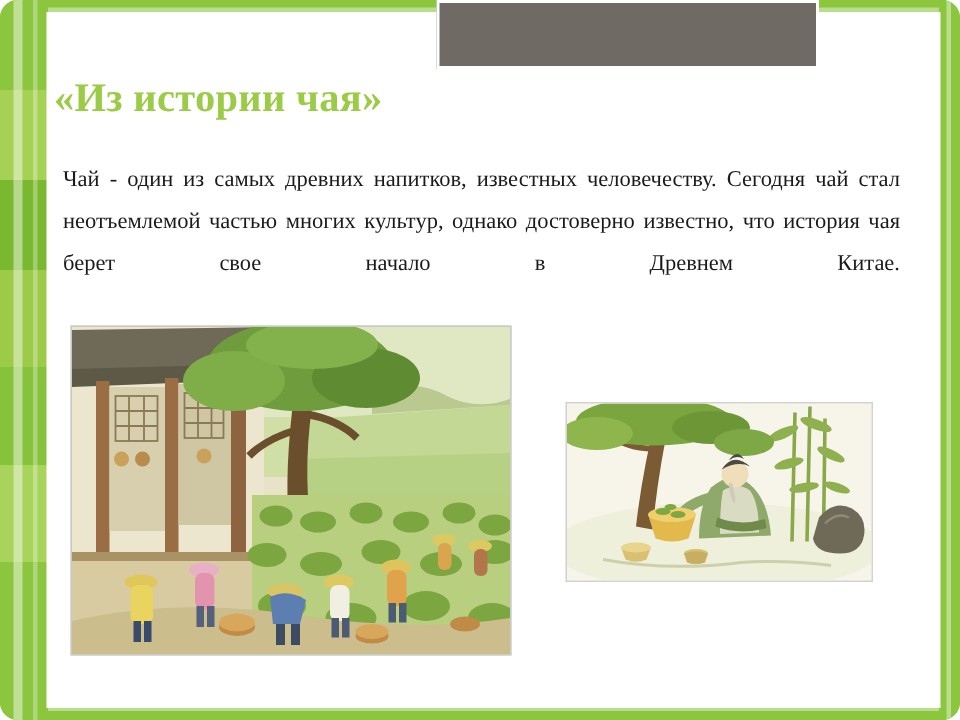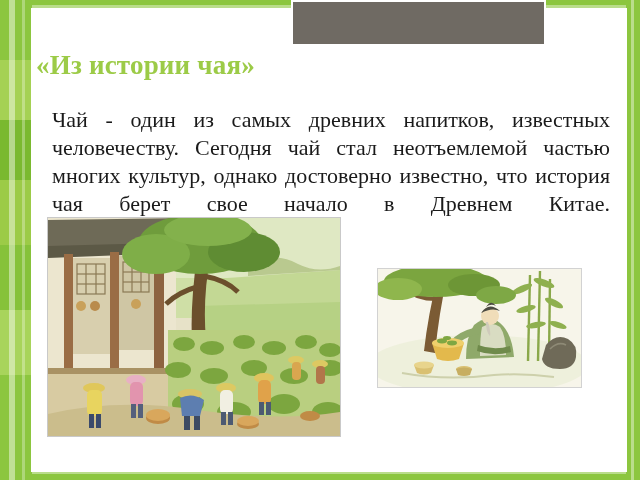--- a/index.html
+++ b/index.html
@@ -15,20 +15,21 @@
   }
 
   
   .slide {
     position: relative;
     width: 640px;
     height: 480px;
     box-sizing: border-box;
     background: #ffffff;
     overflow: hidden;
+    border-radius: 12px;
   }
 
   
   .border-left {
     position: absolute;
     left: 0;
     top: 0;
     width: 32px;
     height: 480px;
     background: linear-gradient(180deg,
@@ -126,25 +127,25 @@
     font-size: 27px;
     font-weight: bold;
     color: #9ccb47;
     letter-spacing: 0.2px;
     white-space: nowrap;
   }
 
   
   .body-text {
     position: absolute;
-    left: 52px;
+    left: 42px;
     top: 106px;
     width: 558px;
     font-family: "Liberation Serif", serif;
-    font-size: 22px;
+    font-size: 15px;
     line-height: 28px;
     color: #1a1a1a;
     text-align: justify;
     text-align-last: justify;
   }
 
   
   .pic-village {
     position: absolute;
     left: 47px;

